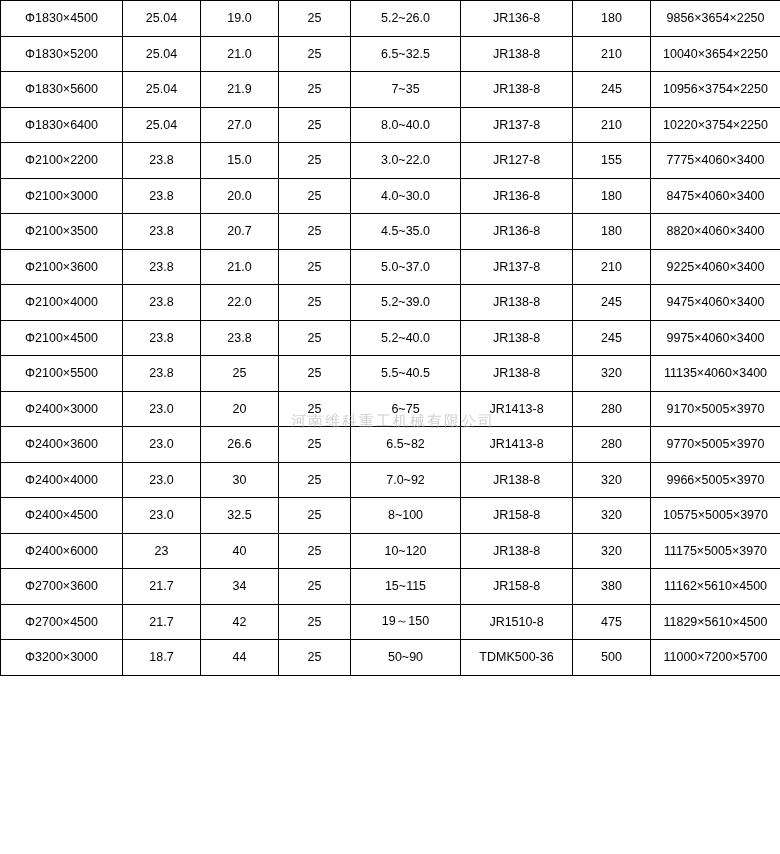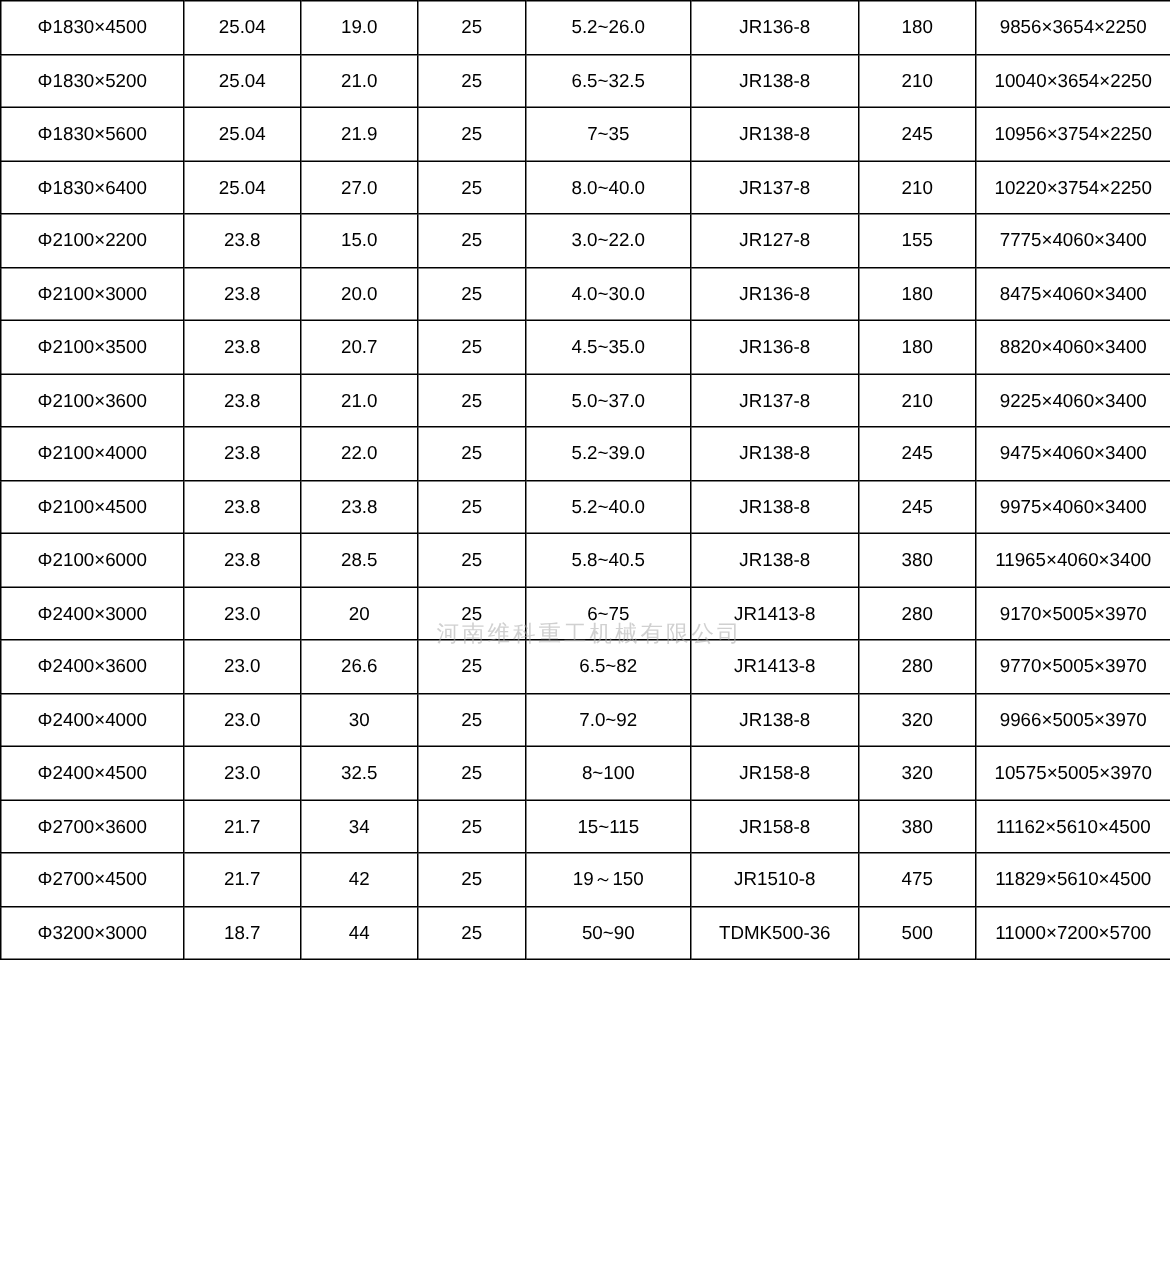--- a/index.html
+++ b/index.html
@@ -49,21 +49,21 @@
     top: 405px;
     width: 300px;
     height: 36px;
     pointer-events: none;
     color: rgba(170,170,170,0.55);
     font-size: 15px;
     letter-spacing: 2px;
     line-height: 36px;
     text-align: center;
     white-space: nowrap;
-    font-family: Liberation Serif, serif;
+    font-family: Liberation Mono, monospace;
   }
   .wrap {
     position: relative;
     width: 780px;
   }
 </style>
 </head>
 <body>
 
 <div class="wrap">
@@ -172,29 +172,29 @@
         <tr>
           <td>Φ2100×4500</td>
           <td>23.8</td>
           <td>23.8</td>
           <td>25</td>
           <td>5.2~40.0</td>
           <td>JR138-8</td>
           <td>245</td>
           <td>9975×4060×3400</td>
         </tr>
-        <tr>
-          <td>Φ2100×6000</td>
-          <td>23.8</td>
-          <td>28.5</td>
-          <td>25</td>
-          <td>5.8~40.5</td>
-          <td>JR138-8</td>
-          <td>380</td>
-          <td>11965×4060×3400</td>
+        <tr class="watermark">
+          <td>Φ2100×5500</td>
+          <td>23.8</td>
+          <td>25</td>
+          <td class="faded">25</td>
+          <td class="faded">5.5~40.5</td>
+          <td class="faded">JR138-8</td>
+          <td>320</td>
+          <td>11135×4060×3400</td>
         </tr>
         <tr>
           <td>Φ2400×3000</td>
           <td>23.0</td>
           <td>20</td>
           <td>25</td>
           <td>6~75</td>
           <td>JR1413-8</td>
           <td>280</td>
           <td>9170×5005×3970</td>
@@ -221,20 +221,30 @@
         </tr>
         <tr>
           <td>Φ2400×4500</td>
           <td>23.0</td>
           <td>32.5</td>
           <td>25</td>
           <td>8~100</td>
           <td>JR158-8</td>
           <td>320</td>
           <td>10575×5005×3970</td>
+        </tr>
+        <tr>
+          <td>Φ2400×6000</td>
+          <td>23</td>
+          <td>40</td>
+          <td>25</td>
+          <td>10~120</td>
+          <td>JR138-8</td>
+          <td>320</td>
+          <td>11175×5005×3970</td>
         </tr>
         <tr>
           <td>Φ2700×3600</td>
           <td>21.7</td>
           <td>34</td>
           <td>25</td>
           <td>15~115</td>
           <td>JR158-8</td>
           <td>380</td>
           <td>11162×5610×4500</td>

